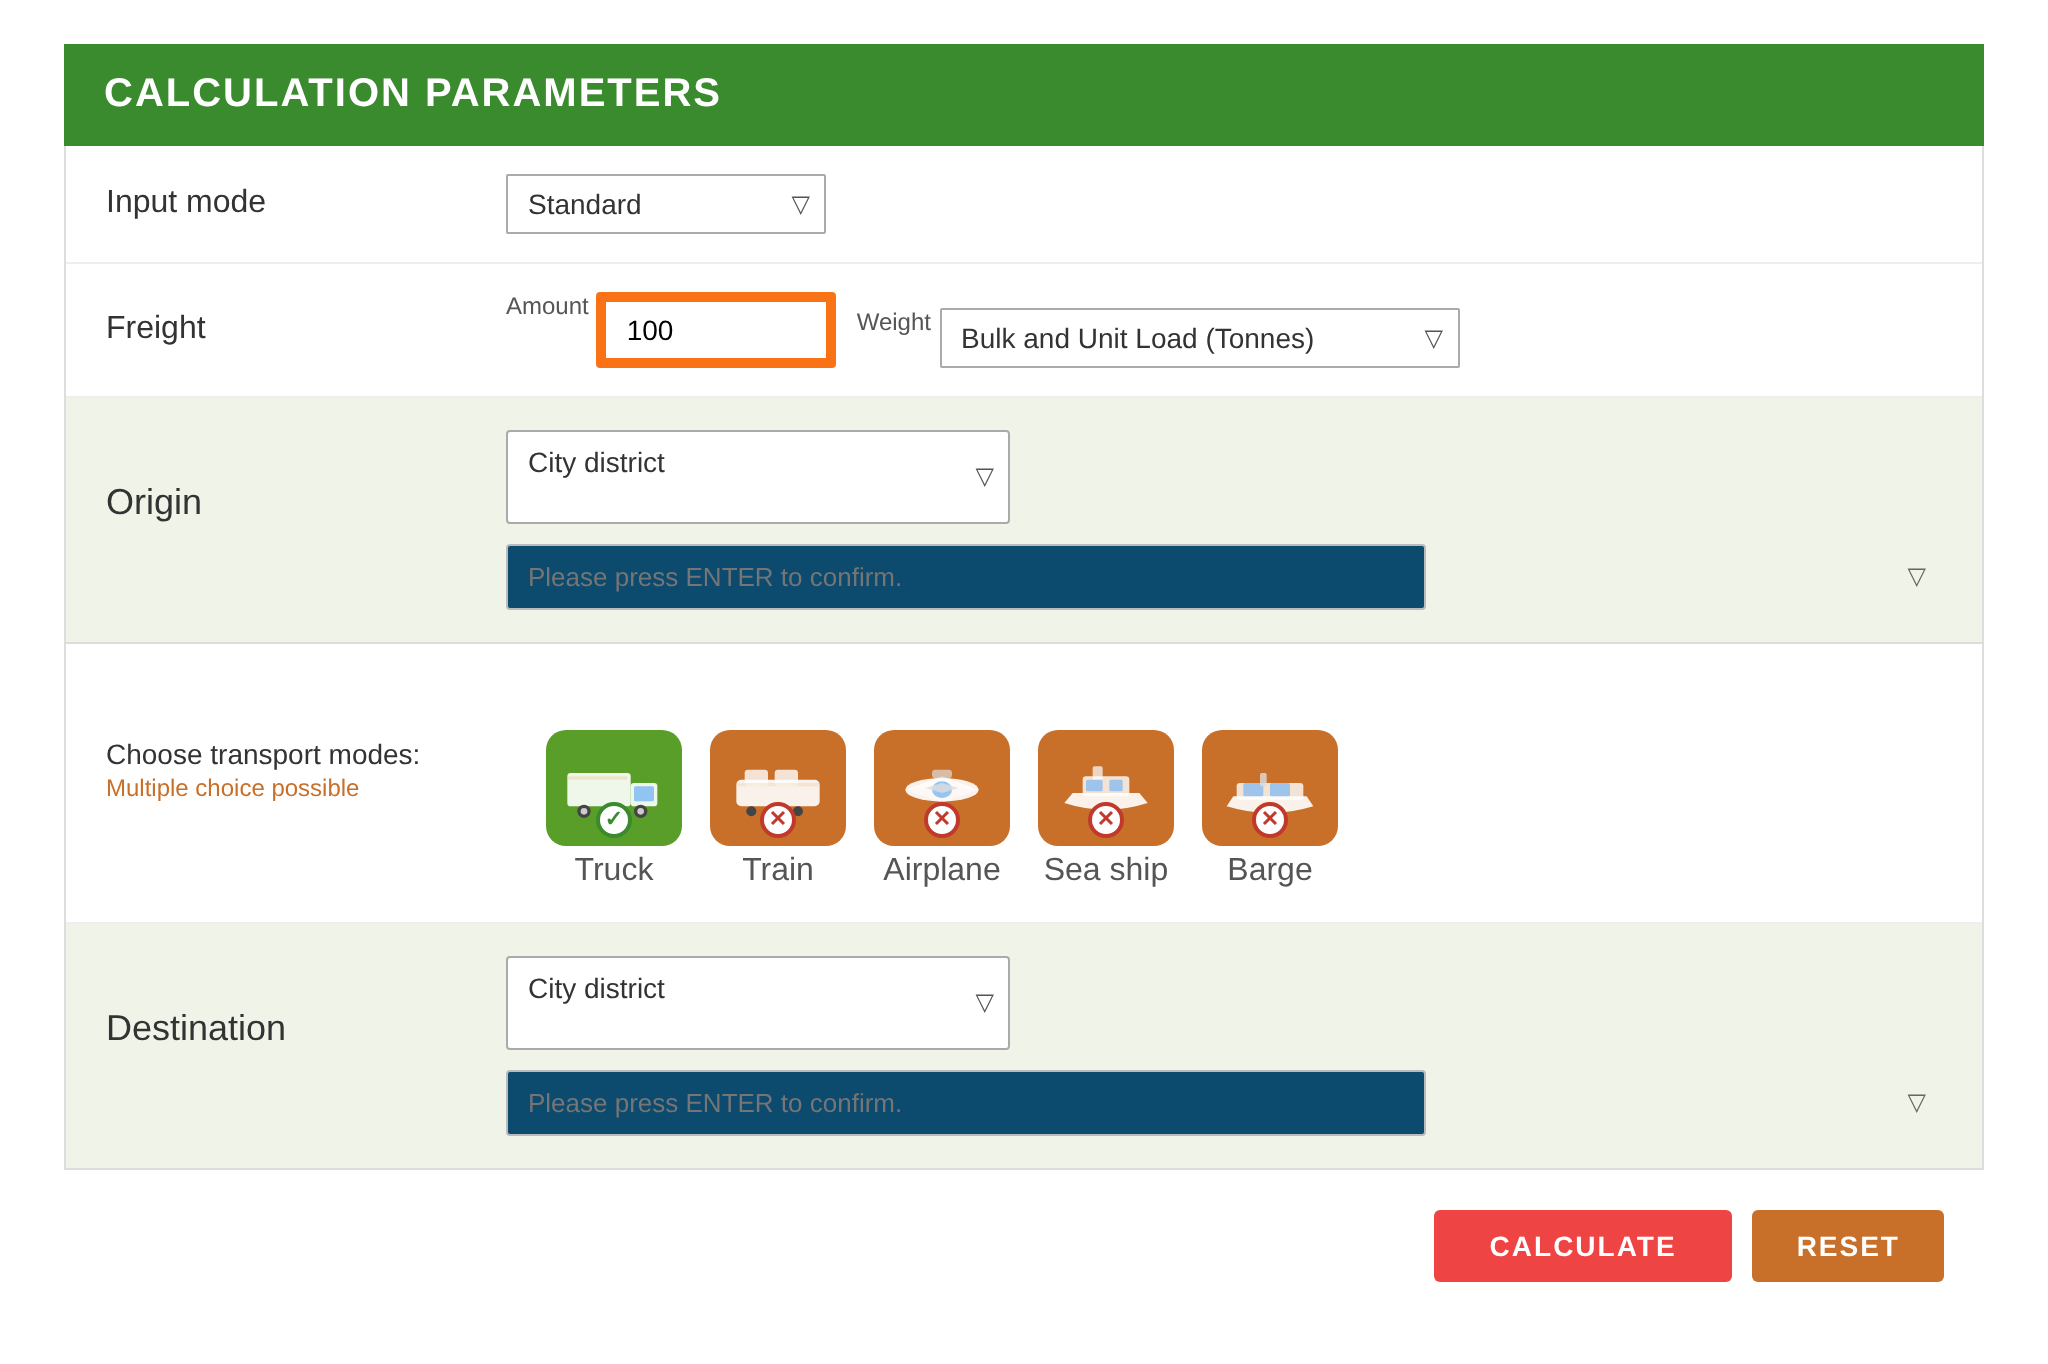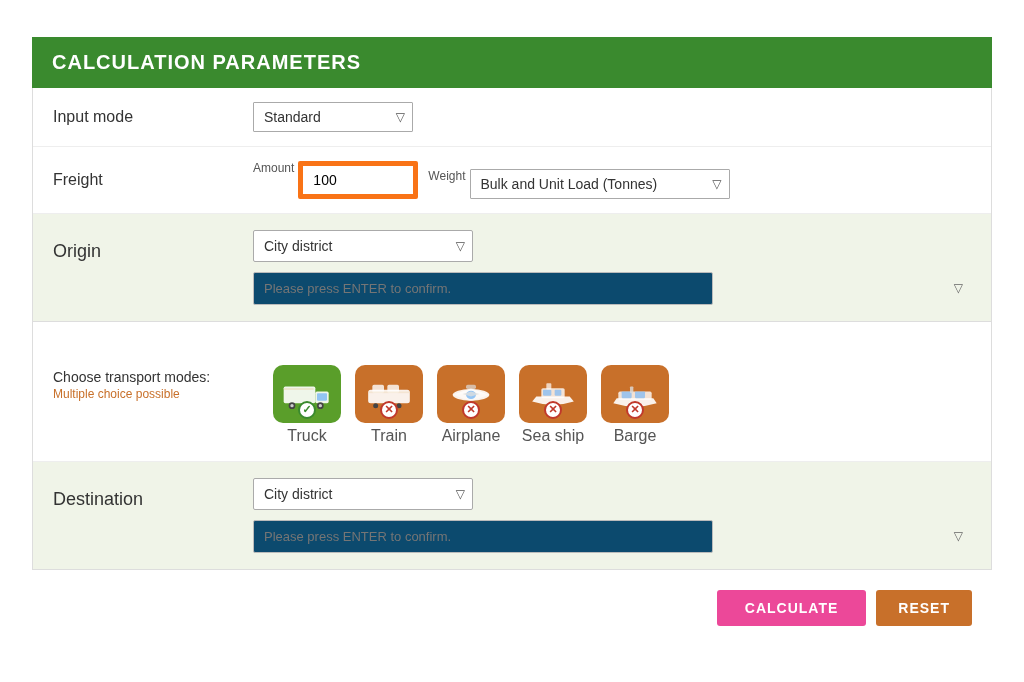--- a/index.html
+++ b/index.html
@@ -110,22 +110,22 @@
     .section-title {
       width: 200px;
       font-size: 18px;
       color: #333;
     }
     .section-select-wrapper {
       position: relative;
       display: inline-block;
     }
     .section-select {
-      width: 220px;
-      padding: 7px 30px 7px 10px;
+      width: 252px;
+      padding: 7px 30px 22px 10px;
       font-size: 14px;
       border: 1px solid #aaa;
       background: #fff;
       appearance: none;
       -webkit-appearance: none;
       cursor: pointer;
       border-radius: 2px;
       color: #333;
     }
     .confirm-input-wrapper {
@@ -225,21 +225,21 @@
       border: 2px solid #c0392b;
     }
     
     .buttons-row {
       display: flex;
       justify-content: flex-end;
       gap: 10px;
       padding: 20px 20px;
     }
     .btn-calculate {
-      background: #ec4899;
+      background: #ef4444;
       color: #fff;
       border: none;
       padding: 10px 28px;
       font-size: 14px;
       font-weight: bold;
       letter-spacing: 1px;
       cursor: pointer;
       border-radius: 3px;
       text-align: center;
     }

